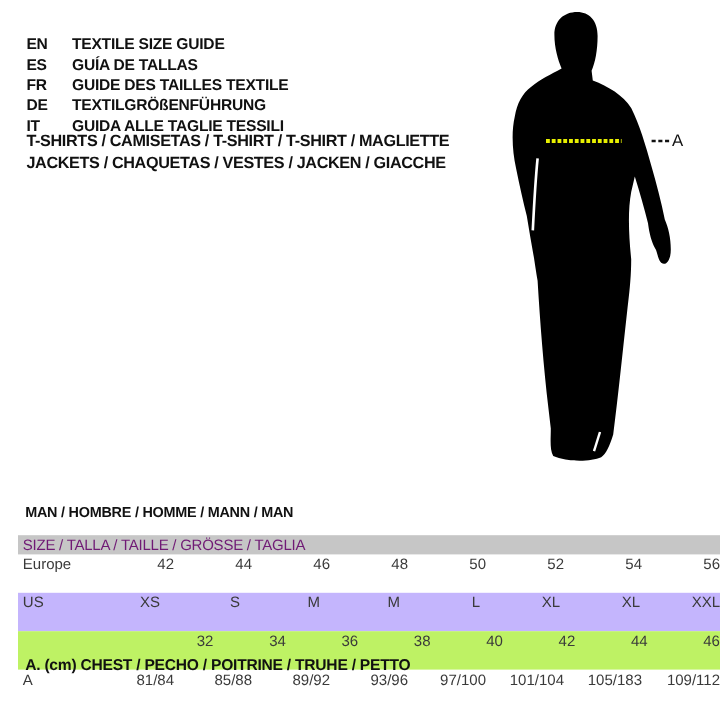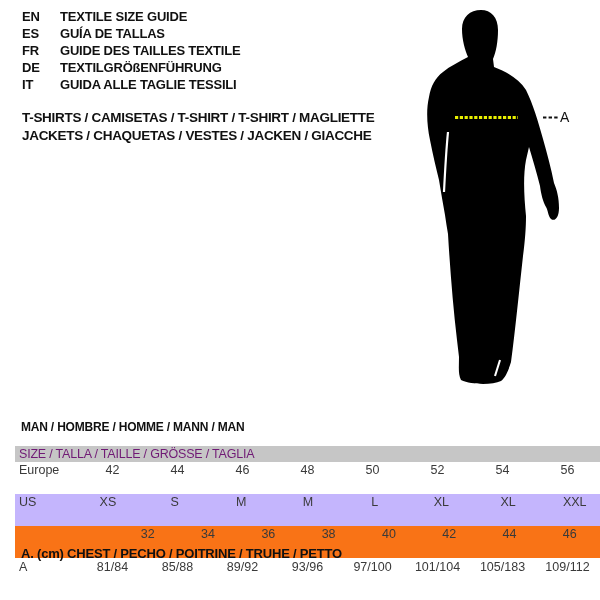--- a/index.html
+++ b/index.html
@@ -6,21 +6,21 @@
   html,body { width:600px; height:600px; }
   body {
     position:relative;
     background:#ffffff;
     font-family:"Liberation Sans", sans-serif;
     color:#111;
     overflow:hidden;
   }
 
   
-  .lang-list { position:absolute; left:22px; top:8px; }
+  .lang-list { position:absolute; left:22px; top:28px; }
   .lang-row { display:flex; height:17px; line-height:17px; }
   .lang-code { width:38px; font-weight:bold; font-size:13px; letter-spacing:-0.2px; }
   .lang-label { font-weight:bold; font-size:13px; letter-spacing:-0.2px; white-space:nowrap; }
 
   
   .categories { position:absolute; left:22px; top:109px; }
   .category-line { font-weight:bold; font-size:13.5px; letter-spacing:-0.3px; line-height:18px; white-space:nowrap; }
 
   
   .figure-svg { position:absolute; left:410px; top:0; width:190px; height:400px; }
@@ -28,21 +28,21 @@
 
   
   .section-title { position:absolute; left:21px; top:420px; font-weight:bold; font-size:12px; letter-spacing:-0.2px; }
 
   
   .size-table { position:absolute; left:15px; top:446px; width:585px; font-size:12.5px; color:#3a3a3a; }
   .table-header { height:16px; line-height:16px; padding-left:4px; font-size:12.5px; color:#701a75; letter-spacing:-0.2px; }
   .t-row { display:flex; height:32px; line-height:17px; }
   .t-row.last { height:18px; line-height:18px; }
   .t-label { width:65px; padding-left:4px; text-align:left; }
-  .t-cell { width:65px; text-align:center; }
+  .t-cell { width:65px; text-align:right; }
 
   
   .footnote { position:absolute; left:21px; top:546px; font-weight:bold; font-size:13px; letter-spacing:-0.2px; }
 </style>
 </head>
 <body>
 
 <div class="lang-list">
   <div class="lang-row">
     <span class="lang-code">EN</span>
@@ -102,21 +102,21 @@
     <span class="t-cell">XS</span>
     <span class="t-cell">S</span>
     <span class="t-cell">M</span>
     <span class="t-cell">M</span>
     <span class="t-cell">L</span>
     <span class="t-cell">XL</span>
     <span class="t-cell">XL</span>
     <span class="t-cell">XXL</span>
   </div>
 
-  <div class="t-row" style="background: #f97316; padding-left: 42px;">
+  <div class="t-row" style="background: #bef264; padding-left: 42px;">
     <span class="t-label"></span>
     <span class="t-cell">32</span>
     <span class="t-cell">34</span>
     <span class="t-cell">36</span>
     <span class="t-cell">38</span>
     <span class="t-cell">40</span>
     <span class="t-cell">42</span>
     <span class="t-cell">44</span>
     <span class="t-cell">46</span>
   </div>

